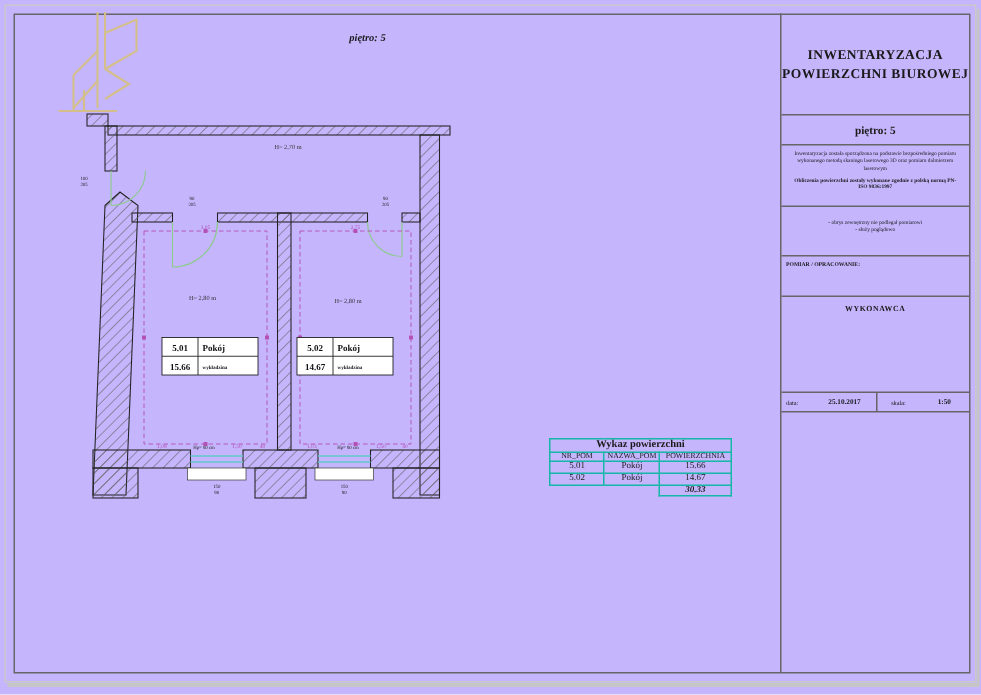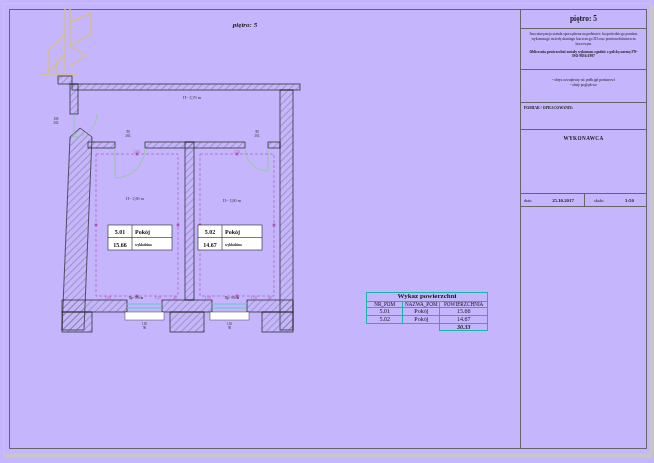--- a/index.html
+++ b/index.html
@@ -231,20 +231,26 @@
     </tr>
     <tr>
       <td class="noborder"></td>
           <td class="noborder"></td>
       <td class="total">30.33</td>
     </tr>
   </tbody>
     </table>
 
   <div class="titleblock">
+    <div class="tb-sec tb-sec1">
+      <div class="tb-title">
+        <div>INWENTARYZACJA</div>
+        <div>POWIERZCHNI BIUROWEJ</div>
+      </div>
+    </div>
     <div class="tb-sec tb-sec2">piętro:  5</div>
     <div class="tb-sec tb-sec3">
       <div class="tb-note1">Inwentaryzacja została sporządzona na podstawie bezpośredniego pomiaru wykonanego metodą skaningu laserowego 3D oraz pomiaru dalmierzem laserowym</div>
       <div class="tb-note2">Obliczenia powierzchni zostały wykonane zgodnie z polską normą PN-ISO 9836:1997</div>
     </div>
     <div class="tb-sec tb-sec4">
       <div class="tb-note3">- obrys zewnętrzny nie podlegał pomiarowi</div>
       <div class="tb-note3">- służy poglądowo</div>
     </div>
     <div class="tb-sec tb-sec5">

